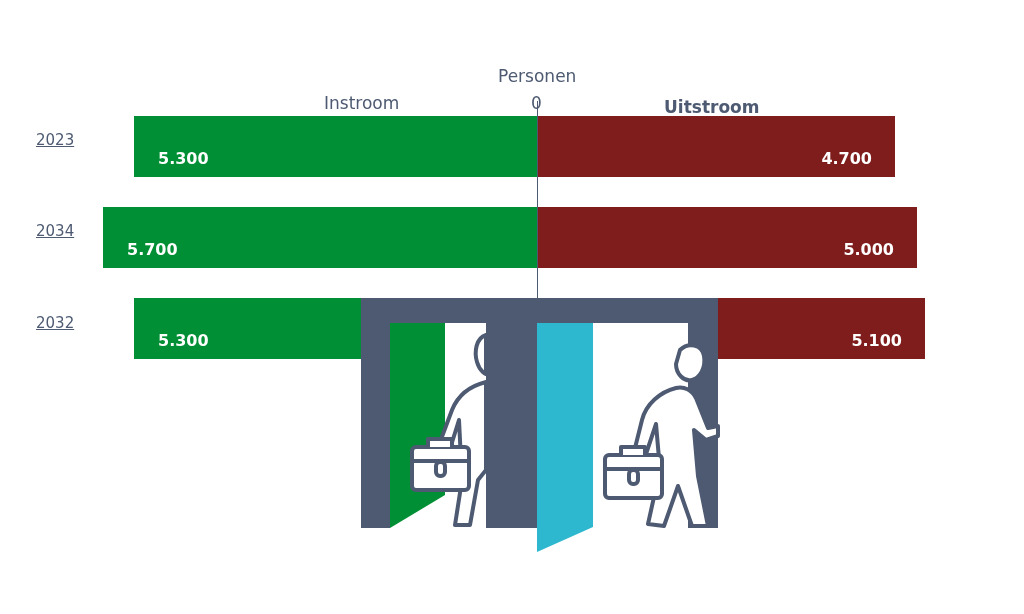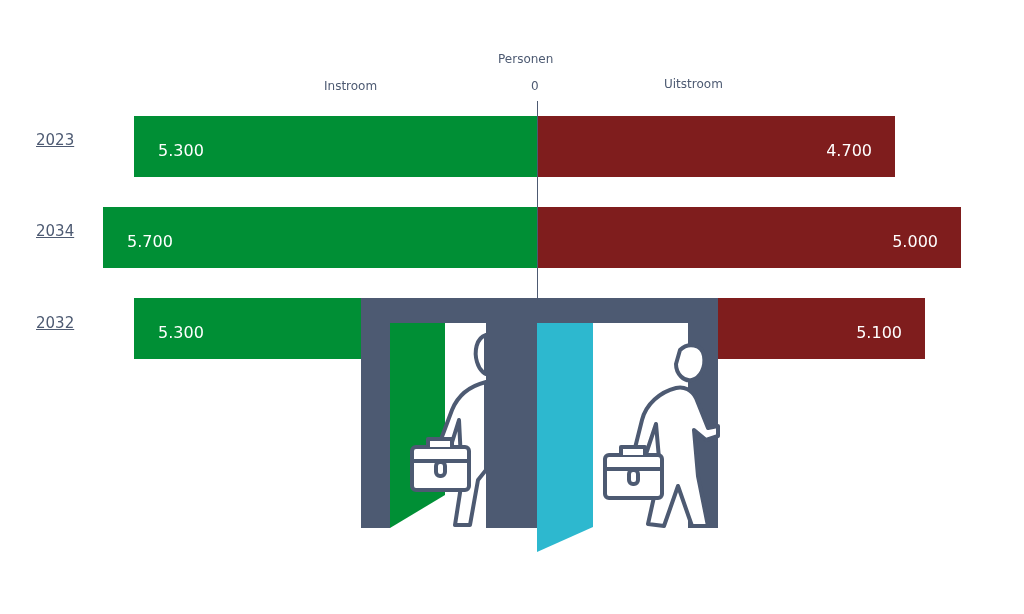--- a/index.html
+++ b/index.html
@@ -1,47 +1,47 @@
 <!DOCTYPE html>
 <html><head>
 <meta charset="utf-8">
 <style>
   html, body { margin:0; padding:0; background:#ffffff; }
   body { width:1024px; height:614px; position:relative; overflow:hidden;
          font-family:"DejaVu Sans", sans-serif; color:#4d5a72; }
-  .axis-title { position:absolute; font-size:12px; color:#4d5a72; }
+  .axis-title { position:absolute; font-size:17px; color:#4d5a72;margin-top:14px; }
   .year { position:absolute; left:36px; font-size:15px; color:#4d5a72;text-decoration:underline; }
   .bar { position:absolute; height:61px; }
   .bar.in { background:#008f35; }
   .bar.out { background:#7f1d1d; }
-  .val { position:absolute; font-size:16px; color:#ffffff; line-height:61px; top:4px; }
+  .val { position:absolute; font-size:16px; color:#ffffff; line-height:61px; top:12px;font-weight:bold; }
   .zero-line { position:absolute; left:537px; top:101px; width:1px; height:200px; background:#4d5a72; }
   svg.illu { position:absolute; left:0; top:0; }
 </style>
 </head>
 <body>
 
 <div class="axis-title" style="left:498px; top:52px;">Personen</div>
 <div class="axis-title" style="left:531px; top:79px;">0</div>
 <div class="axis-title" style="left:324px; top:79px;">Instroom</div>
-<div class="axis-title" style="left:664px; top:77px;">Uitstroom</div>
+<div class="axis-title" style="left:664px; top:83px;font-weight:bold;">Uitstroom</div>
 
 <div class="year" style="top:131px;">2023</div>
 <div class="bar in" style="left:134px; top:116px; width:403px;">
   <span class="val" style="left:24px;">5.300</span>
 </div>
 <div class="bar out" style="left:537px; top:116px; width:358px;">
   <span class="val" style="right:23px;">4.700</span>
 </div>
 
 <div class="year" style="top:222px;">2034</div>
 <div class="bar in" style="left:103px; top:207px; width:434px;">
   <span class="val" style="left:24px;">5.700</span>
 </div>
-<div class="bar out" style="left:537px; top:207px; width:380px;padding-left:44px;">
+<div class="bar out" style="left:537px; top:207px; width:380px;">
   <span class="val" style="right:23px;">5.000</span>
 </div>
 
 <div class="year" style="top:314px;">2032</div>
 <div class="bar in" style="left:134px; top:298px; width:403px;">
   <span class="val" style="left:24px;">5.300</span>
 </div>
 <div class="bar out" style="left:537px; top:298px; width:388px;">
   <span class="val" style="right:23px;">5.100</span>
 </div>

